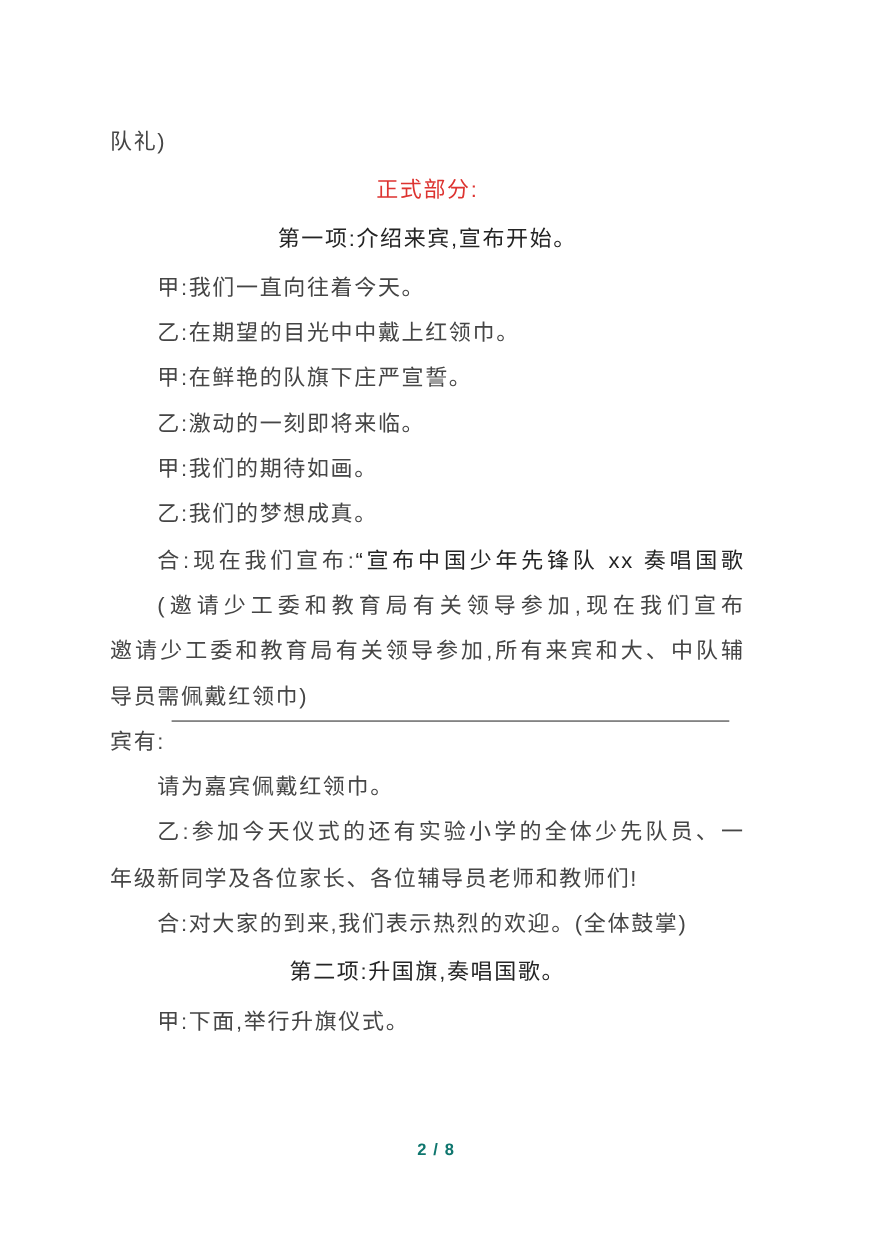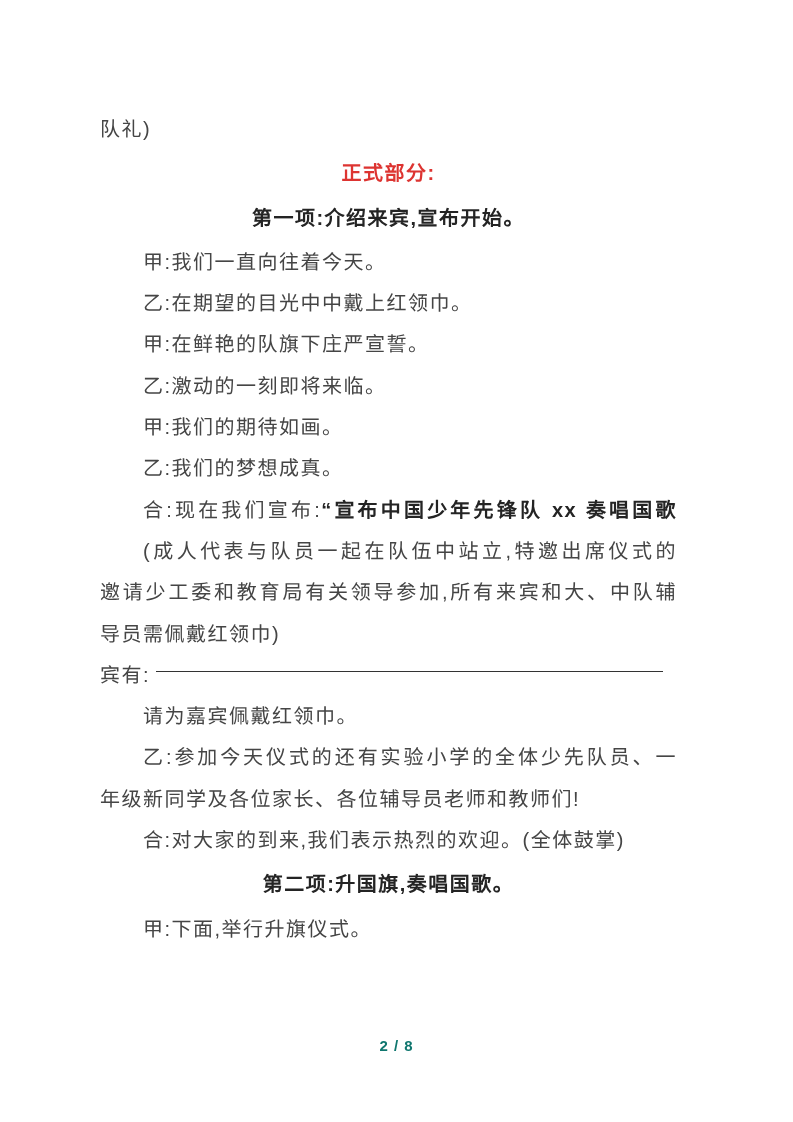--- a/index.html
+++ b/index.html
@@ -35,25 +35,25 @@
   }
   p.indent {
     text-indent: 43px;
   }
   p.stretch {
     text-align: justify;
     text-align-last: justify;
   }
   p.flexline {
     display: flex;
-    align-items: center;
+    align-items: flex-start;
   }
   span.run { white-space: pre-wrap; }
   span.b {
-    font-weight: bold;
+    font-weight: normal;
     color: var(--heading-text, #242424);
   }
   span.red {
     color: var(--red-heading, #dd3431) !important;
   }
   span.blank {
     flex: 1 1 auto;
     border-bottom: 1.5px solid var(--underline, #333333);
     margin: 0 14px 8px 6px;
   }
@@ -77,21 +77,21 @@
       <p class="line"><span class="run">队礼)</span></p>
       <p class="line center"><span class="run b red">正式部分:</span></p>
       <p class="line center"><span class="run b">第一项:介绍来宾,宣布开始。</span></p>
       <p class="line indent"><span class="run">甲:我们一直向往着今天。</span></p>
       <p class="line indent"><span class="run">乙:在期望的目光中中戴上红领巾。</span></p>
       <p class="line indent"><span class="run">甲:在鲜艳的队旗下庄严宣誓。</span></p>
       <p class="line indent"><span class="run">乙:激动的一刻即将来临。</span></p>
       <p class="line indent"><span class="run">甲:我们的期待如画。</span></p>
       <p class="line indent"><span class="run">乙:我们的梦想成真。</span></p>
       <p class="line indent stretch"><span class="run">合:现在我们宣布:</span><span class="run b">“宣布中国少年先锋队 xx 奏唱国歌</span></p>
-      <p class="line indent stretch"><span class="run">(成人代表与队员一起在队伍中站立,特邀出席仪式的</span></p>
+      <p class="line indent stretch"><span class="run">(邀请少工委和教育局有关领导参加,现在我们宣布</span></p>
       <p class="line stretch"><span class="run">邀请少工委和教育局有关领导参加,所有来宾和大、中队辅</span></p>
       <p class="line"><span class="run">导员需佩戴红领巾)</span></p>
       <p class="line flexline">
         <span class="run">宾有:</span>
         <span class="blank"></span>
       </p>
       <p class="line indent"><span class="run">请为嘉宾佩戴红领巾。</span></p>
       <p class="line indent stretch"><span class="run">乙:参加今天仪式的还有实验小学的全体少先队员、一</span></p>
       <p class="line"><span class="run">年级新同学及各位家长、各位辅导员老师和教师们!</span></p>
       <p class="line indent"><span class="run">合:对大家的到来,我们表示热烈的欢迎。(全体鼓掌)</span></p>

